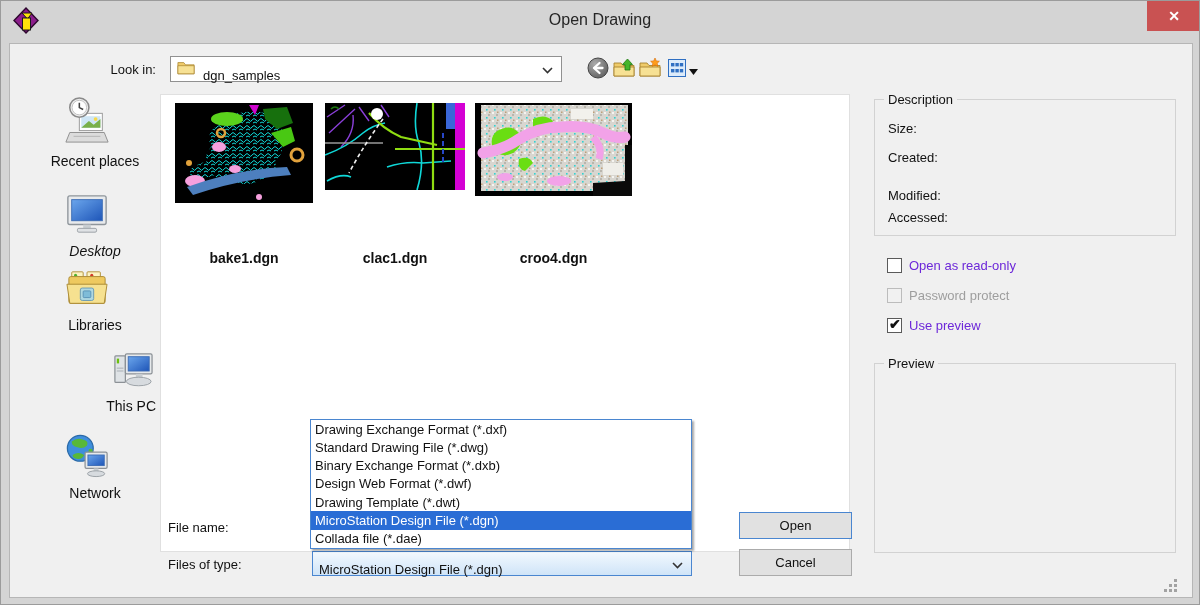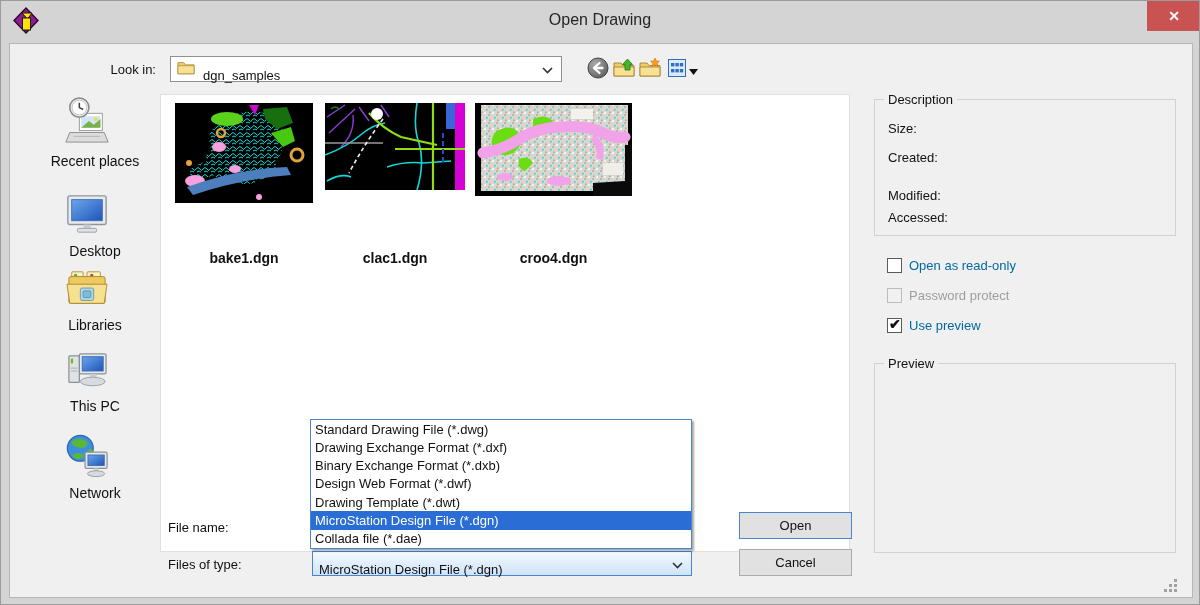--- a/index.html
+++ b/index.html
@@ -23,22 +23,22 @@
   .combo-text { font-size:13px; color:#111; flex:1; white-space:nowrap; overflow:hidden;margin-top:12px; }
   .chevron { margin-right:8px; flex:0 0 auto; }
 
   .tool-btn { position:absolute; top:14px; width:24px; height:24px; display:flex; align-items:center; justify-content:center; cursor:pointer; }
   #btn-back { left:576px; } #btn-up { left:602px; } #btn-newfolder { left:628px; }
   #btn-viewmenu { left:654px; width:38px; gap:3px; }
 
   
   .sidebar-item { position:absolute; left:8px; width:138px; display:flex; flex-direction:column; align-items:center; gap:3px; cursor:pointer; }
   .sidebar-item .lbl { font-size:14px; color:#111;padding-left:16px; }
-  #sb-recent { top:52px; } #sb-desktop { top:148px; } #sb-libraries { top:224px; }
-  #sb-thispc { top:307px; } #sb-network { top:389px; }
+  #sb-recent { top:52px; } #sb-desktop { top:148px;font-style:italic; } #sb-libraries { top:224px; }
+  #sb-thispc { top:307px;align-items:flex-end; } #sb-network { top:389px; }
 
   
   .filelist { position:absolute; left:150px; top:50px; width:690px; height:458px; background:#fff; border:1px solid #e0e0e0;font-weight:bold; }
   .file-item { position:absolute; top:8px; cursor:pointer; }
   #file-0 { left:14px; width:138px; } #file-1 { left:164px; width:140px; } #file-2 { left:314px; width:157px; }
   .thumb { display:block; }
   .file-name { position:absolute; top:147px; left:0; width:100%; text-align:center; font-size:14px; color:#111; }
 
   
   .droplist { position:absolute; left:300px; top:375px; width:382px; height:130px; background:#fff;
@@ -66,21 +66,21 @@
   .groupbox-title { position:absolute; top:-8px; left:9px; background:#f0f0f0; padding:0 4px; font-size:13px; color:#111; }
   .desc-row { position:absolute; left:13px; font-size:13px; color:#111; }
   #desc-size { top:21px; } #desc-created { top:50px; } #desc-modified { top:88px; } #desc-accessed { top:110px; }
 
   .checkbox-row { position:absolute; left:877px; display:flex; align-items:center; gap:7px; cursor:pointer; }
   #cb-readonly { top:214px; } #cb-password { top:244px; } #cb-preview { top:274px; }
   .cbox { width:15px; height:15px; background:#fff; border:1px solid #5a5a5a; position:relative; flex:0 0 auto; }
   .checkbox-row.disabled .cbox { background:#f1f1f1; border-color:#bcbcbc; }
   .checkbox-row.disabled .cb-label { color:#9e9e9e; }
   .cbox.checked::after { content:"✔"; position:absolute; left:1px; top:-3px; font-size:14px; font-weight:bold; color:#111; }
-  .cb-label { font-size:13px; color:#0369a1; }
+  .cb-label { font-size:13px; color:#6d28d9; }
 
   .resize-grip { position:absolute; left:1152px; top:533px; }
 </style>
 </head>
 <body>
 
 <div class="window">
 
   <div class="titlebar">
     <span class="app-icon">
@@ -341,22 +341,22 @@
           <path d="M8 50 Q30 46 44 36 Q64 24 86 24 Q112 22 128 30 Q140 36 150 34" stroke="#f2a2e8" stroke-width="11" fill="none" stroke-linecap="round"></path>
           <path d="M118 34 Q128 44 124 56" stroke="#f2a2e8" stroke-width="7" fill="none"></path>
           <ellipse cx="84" cy="78" rx="12" ry="5" fill="#f2a2e8"></ellipse>
           <ellipse cx="30" cy="74" rx="8" ry="4" fill="#f2a2e8"></ellipse>
         </svg>
         <div class="file-name">croo4.dgn</div>
       </div>
     </div>
 
     <div class="droplist">
+      <div class="opt">Drawing Exchange Format (*.dxf)</div>
       <div class="opt">Standard Drawing File (*.dwg)</div>
-      <div class="opt">Drawing Exchange Format (*.dxf)</div>
       <div class="opt">Binary Exchange Format (*.dxb)</div>
       <div class="opt">Design Web Format (*.dwf)</div>
       <div class="opt">Drawing Template (*.dwt)</div>
       <div class="opt sel">MicroStation Design File (*.dgn)</div>
       <div class="opt">Collada file (*.dae)</div>
     </div>
 
     <div class="bottom-label" id="filename-label">File name:</div>
     <div class="bottom-label" id="filetype-label">Files of type:</div>
 

